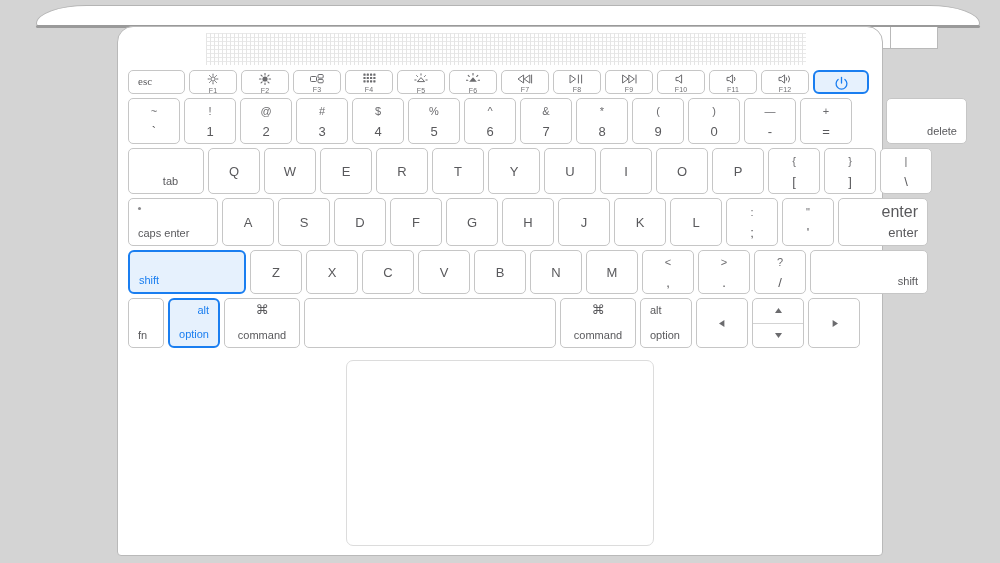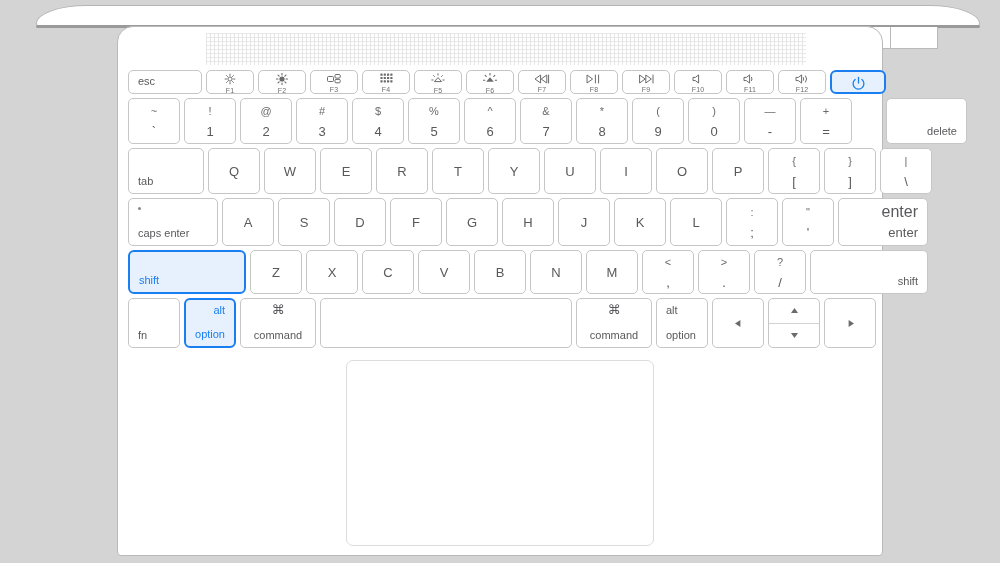--- a/index.html
+++ b/index.html
@@ -130,21 +130,21 @@
   <div class="lid-shadow"></div>
   <div class="hinge-bar"></div>
   <div class="hinge-cap left"></div>
   <div class="hinge-cap right"></div>
 
   <div class="body"></div>
   <div class="grille"></div>
 
   <div class="keyboard">
     <div class="row">
-        <div class="key bl" style="width: 74px; height: 24px;">
+        <div class="key bl" style="width: 57px; height: 24px; font-family: Liberation Serif, serif;">
           <span class="lbl">esc</span>
         </div>
         <div class="key fkey" style="width: 48px; height: 24px;">
           <span>
             <svg width="14" height="12" viewBox="0 0 14 12">
               <circle cx="7" cy="6" r="2.1" fill="none" stroke="#6b6b6e" stroke-width="1"></circle>
               <line x1="10.6" y1="6" x2="11.9" y2="6" stroke="#6b6b6e" stroke-width="1" stroke-linecap="round"></line>
               <line x1="9.545584412271571" y1="8.545584412271571" x2="10.464823227814083" y2="9.464823227814083" stroke="#6b6b6e" stroke-width="1" stroke-linecap="round"></line>
               <line x1="7" y1="9.6" x2="7" y2="10.9" stroke="#6b6b6e" stroke-width="1" stroke-linecap="round"></line>
               <line x1="4.454415587728429" y1="8.545584412271571" x2="3.5351767721859173" y2="9.464823227814083" stroke="#6b6b6e" stroke-width="1" stroke-linecap="round"></line>
@@ -344,21 +344,21 @@
         </div>
         <div class="key stack" style="width: 52px; height: 46px;">
           <span class="top">+</span>
           <span class="bot">=</span>
         </div>
         <div class="key br" style="width: 81px; height: 46px; margin-left: 32px;">
           <span class="lbl">delete</span>
         </div>
       </div>
     <div class="row">
-        <div class="key bl" style="width: 76px; height: 46px;">
+        <div class="key bl" style="width: 76px; height: 46px; align-items: center;">
           <span class="lbl">tab</span>
         </div>
         <div class="key center-one" style="width: 52px; height: 46px;">
           <span class="lbl">Q</span>
         </div>
         <div class="key center-one" style="width: 52px; height: 46px;">
           <span class="lbl">W</span>
         </div>
         <div class="key center-one" style="width: 52px; height: 46px;">
           <span class="lbl">E</span>
@@ -477,21 +477,21 @@
         </div>
         <div class="key stack" style="width: 52px; height: 44px;">
           <span class="top">?</span>
           <span class="bot">/</span>
         </div>
         <div class="key br" style="width: 118px; height: 44px;">
           <span class="lbl">shift</span>
         </div>
       </div>
     <div class="row">
-        <div class="key bl" style="width: 52px; height: 50px; text-align: center;">
+        <div class="key bl" style="width: 36px; height: 50px; text-align: center;">
           <span class="lbl">fn</span>
         </div>
         <div class="key hl tr-br" style="width: 52px; height: 50px;">
           <span class="lbl">alt</span>
           <span class="lbl">option</span>
         </div>
         <div class="key cmdkey" style="width: 76px; height: 50px;">
           <span class="glyph">⌘</span>
           <span class="cname">command</span>
         </div>

